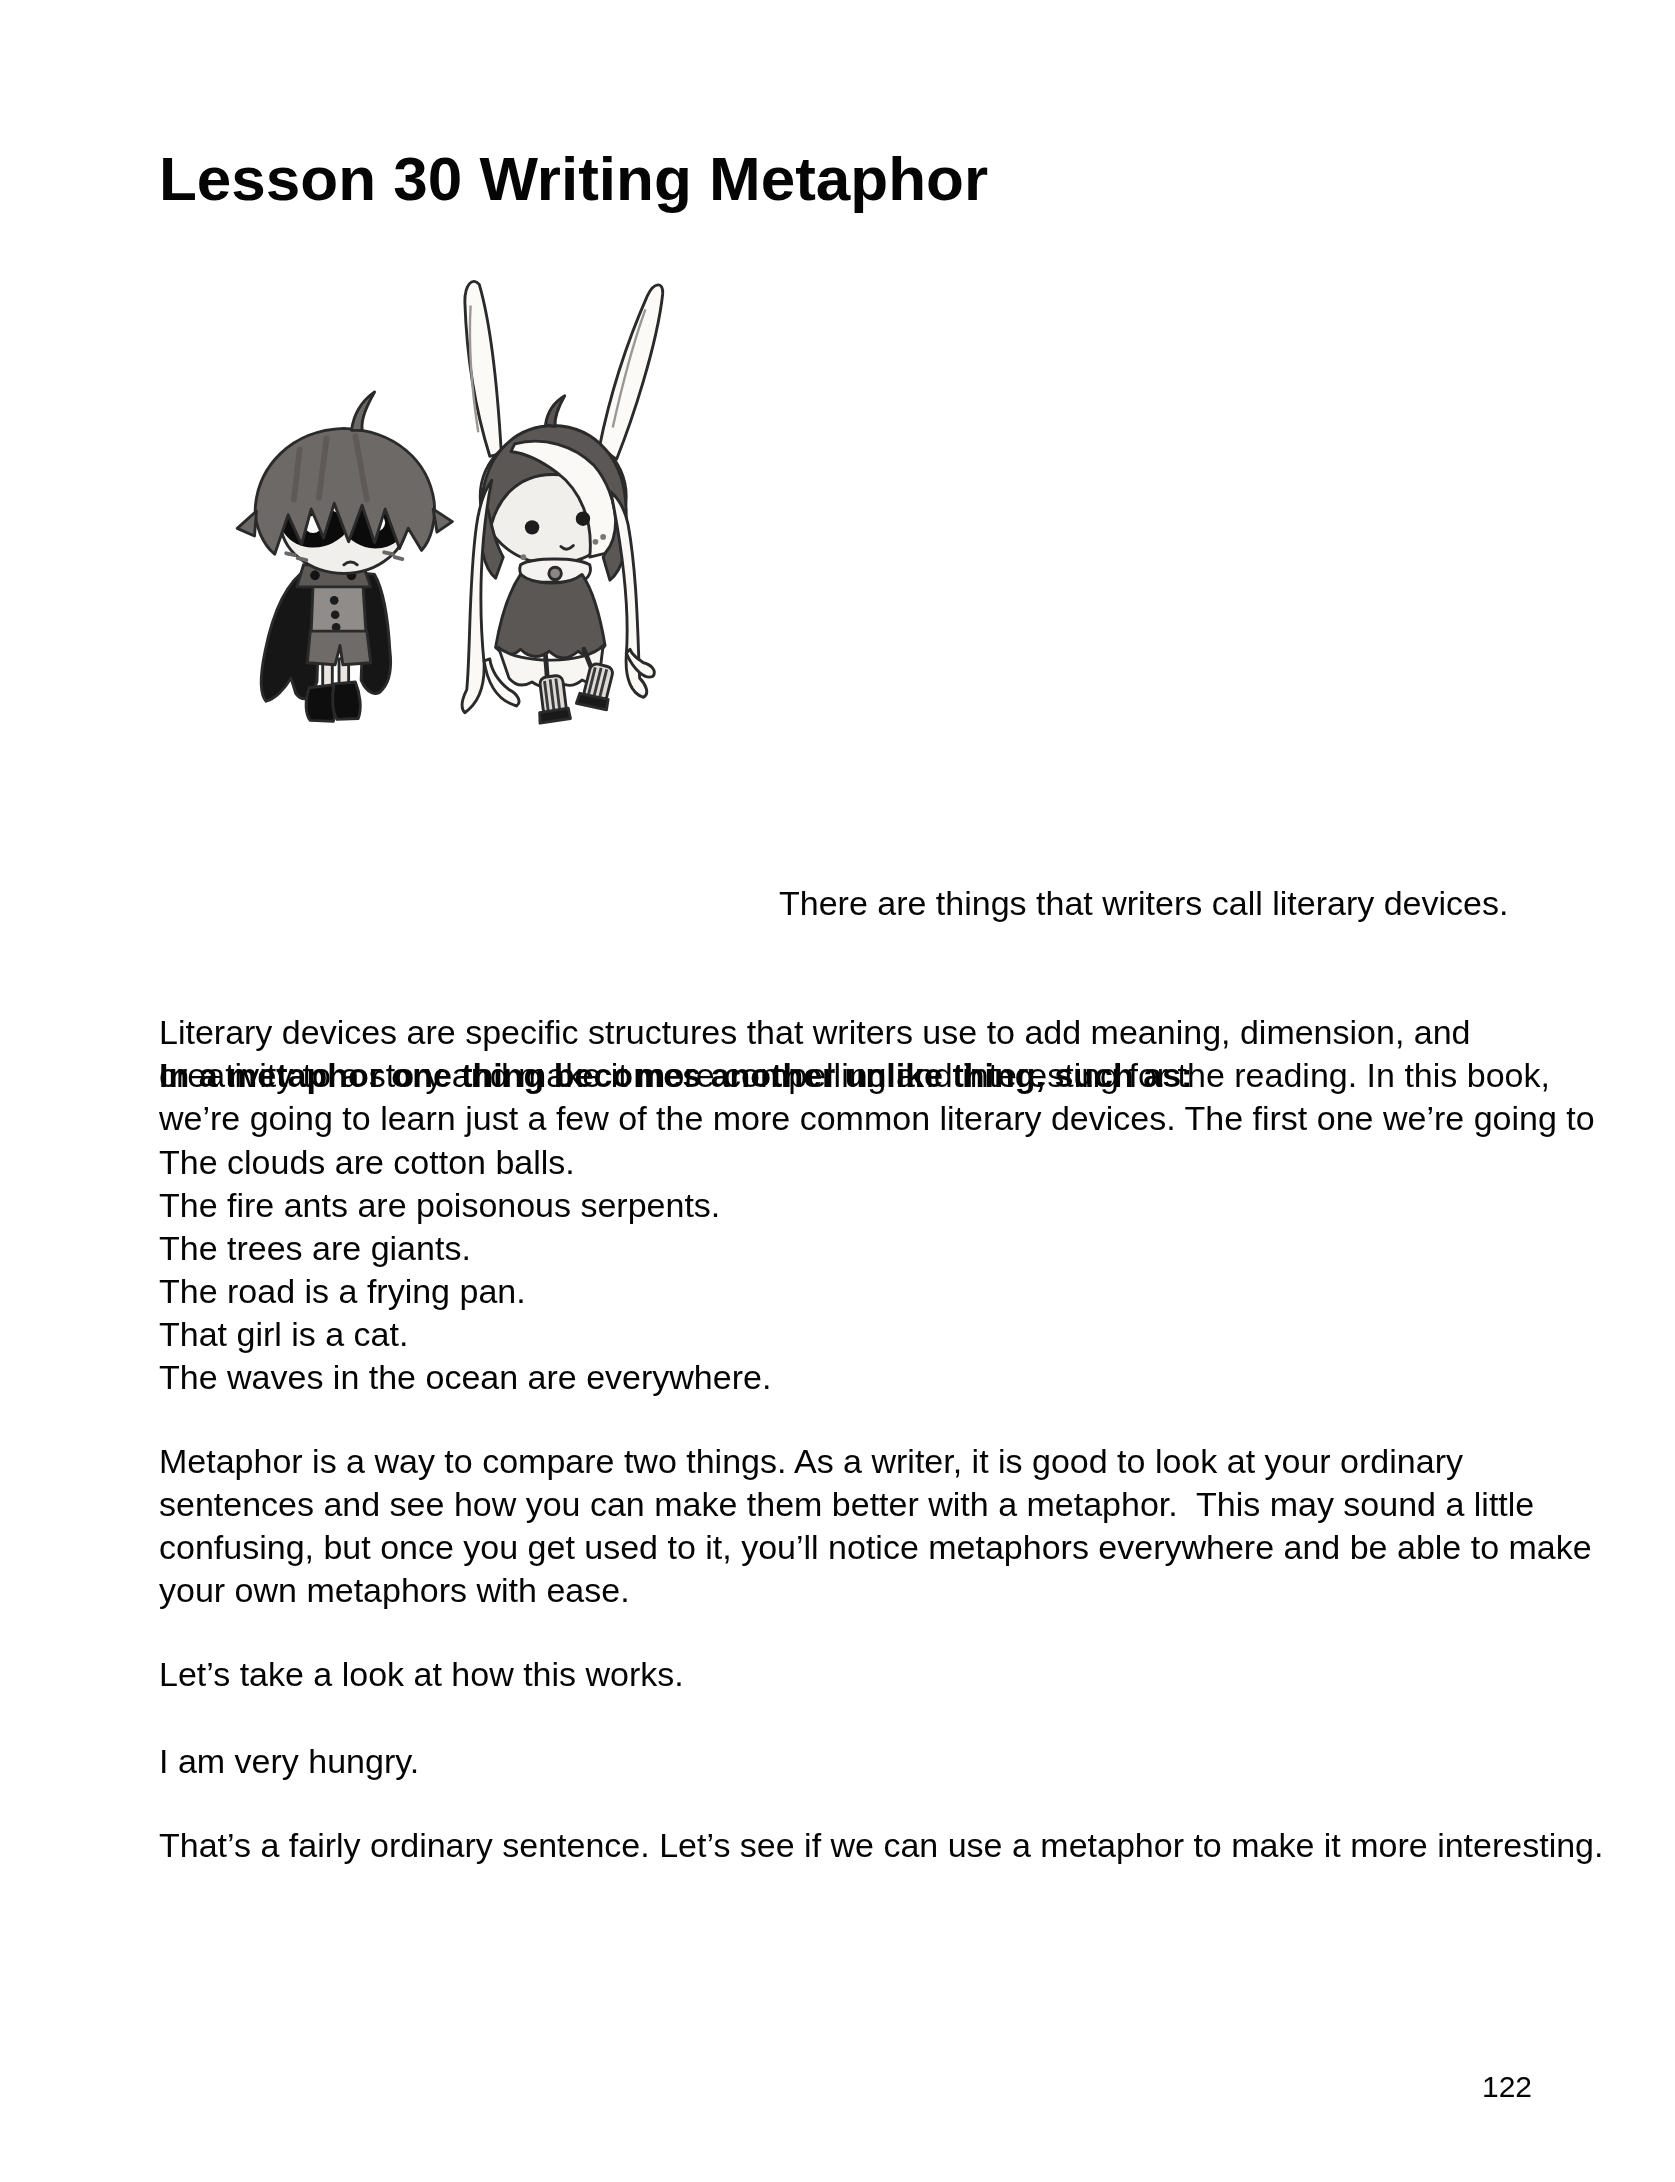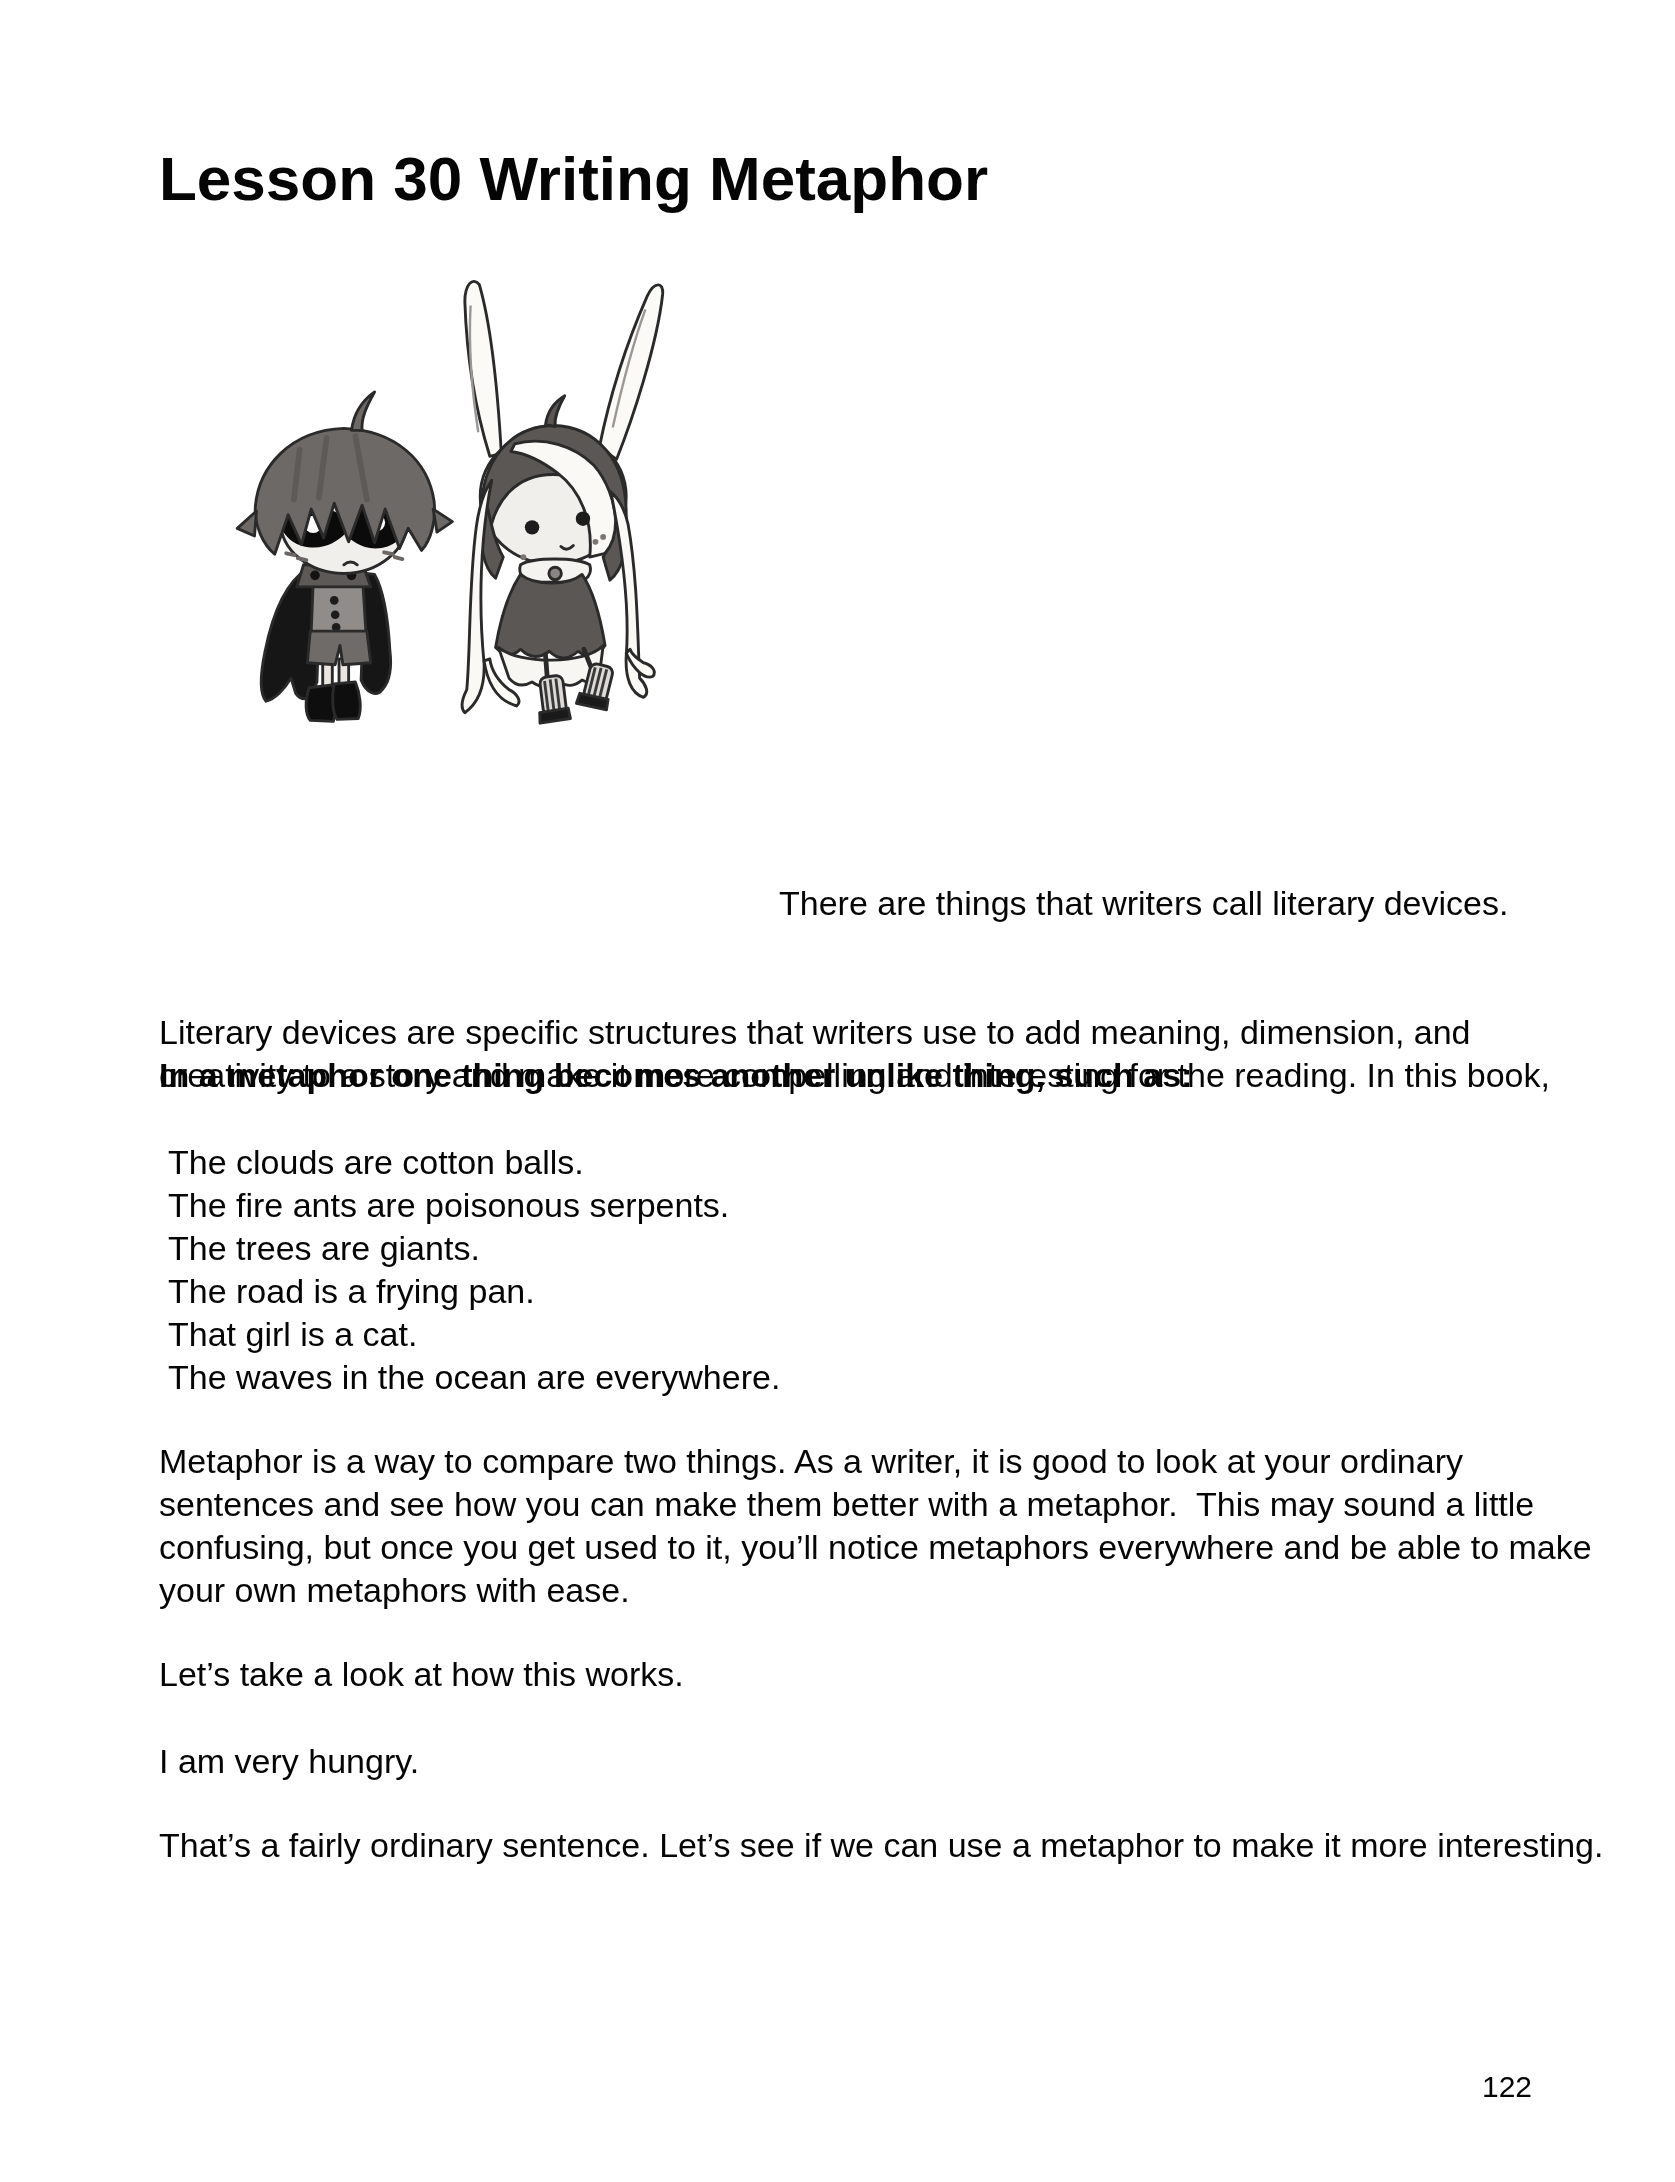--- a/index.html
+++ b/index.html
@@ -14,21 +14,21 @@
   .illustration {
     position:absolute; left:211px; top:269px; width:500px; height:461px;
   }
   .text-block {
     position:absolute; left:159px; font-size:34px; line-height:43px; white-space:pre;
   }
   .text-block > div { white-space:pre; }
   .indent-line { padding-left:620px; }
   .p1 { top:796px; }
   .p2 { top:1054px;font-weight:bold; }
-  .examples { top:1141px;margin-left:9px; }
+  .examples { top:1141px; }
   .p3 { top:1440px; }
   .p4 { top:1653px; }
   .p5 { top:1740px; }
   .p6 { top:1824px; }
   .page-number { position:absolute; left:1482px; top:2066px; font-size:30px; line-height:42px; }
   svg .outline { stroke:#2a2a2a; stroke-width:3; stroke-linejoin:round; stroke-linecap:round; }
 </style>
 </head>
 <body>
 
@@ -135,21 +135,21 @@
         <path class="outline" fill="#faf9f6" d="M284,408 C288,434 300,450 318,455 C324,450 318,442 310,438 C300,430 292,420 290,406 Z"></path>
 
         <path class="outline" fill="#faf9f6" d="M416,232 C428,292 436,352 432,404 C431,426 437,442 450,446 C457,442 452,432 446,426 C444,390 444,322 434,266 C430,248 423,238 416,232 Z"></path>
         <path class="outline" fill="#faf9f6" d="M432,400 C440,418 452,428 460,424 C464,418 458,412 450,410 C444,406 438,402 436,396 Z"></path>
       </g>
     </svg>
   </div>
 
   <div class="text-block p1">
     <div class="indent-line">There are things that writers call literary devices.</div>
-    <div><div>Literary devices are specific structures that writers use to add meaning, dimension, and</div><div>creativity to a story and make it more compelling and interesting for the reading. In this book,</div></div>
+    <div><div>Literary devices are specific structures that writers use to add meaning, dimension, and</div><div>creativity to a story and make it more compelling and interesting for the reading. In this book,</div><div>we’re going to learn just a few of the more common literary devices. The first one we’re going to</div></div>
   </div>
 
   <div class="text-block p2">In a metaphor one thing becomes another unlike thing, such as:</div>
 
   <div class="text-block examples"><div>The clouds are cotton balls.</div><div>The fire ants are poisonous serpents.</div><div>The trees are giants.</div><div>The road is a frying pan.</div><div>That girl is a cat.</div><div>The waves in the ocean are everywhere.</div></div>
 
   <div class="text-block p3"><div>Metaphor is a way to compare two things. As a writer, it is good to look at your ordinary</div><div>sentences and see how you can make them better with a metaphor.  This may sound a little</div><div>confusing, but once you get used to it, you’ll notice metaphors everywhere and be able to make</div><div>your own metaphors with ease.</div></div>
 
   <div class="text-block p4">Let’s take a look at how this works.</div>
 

